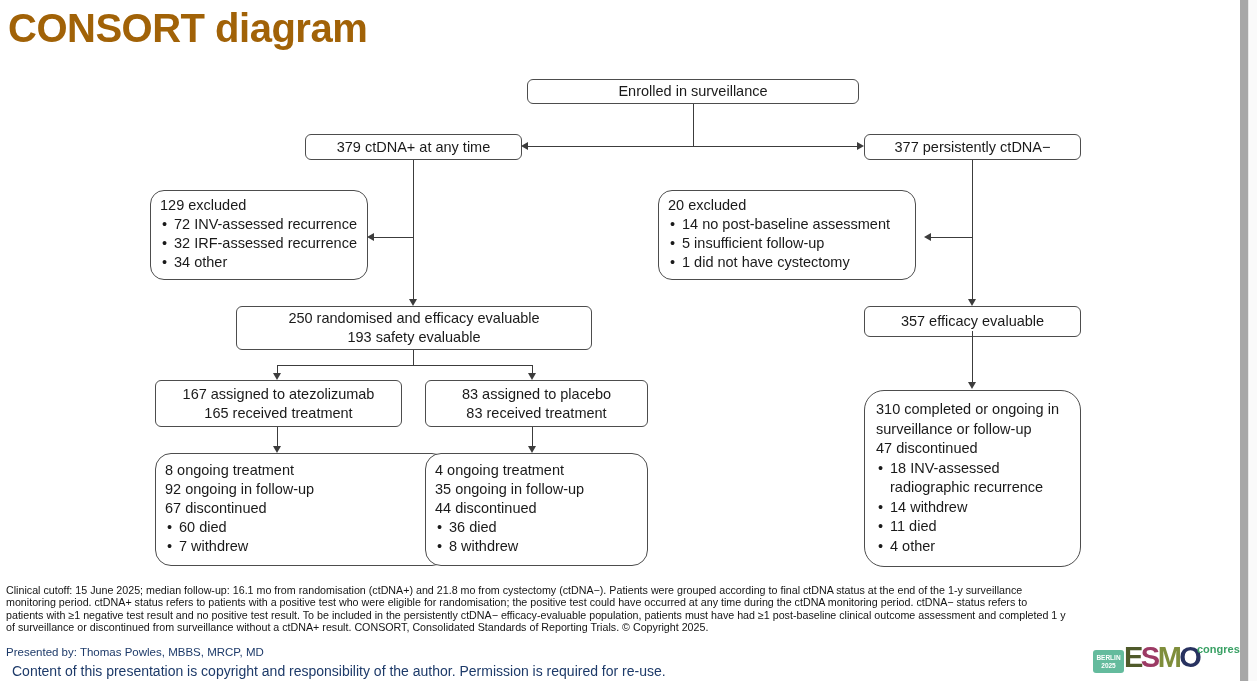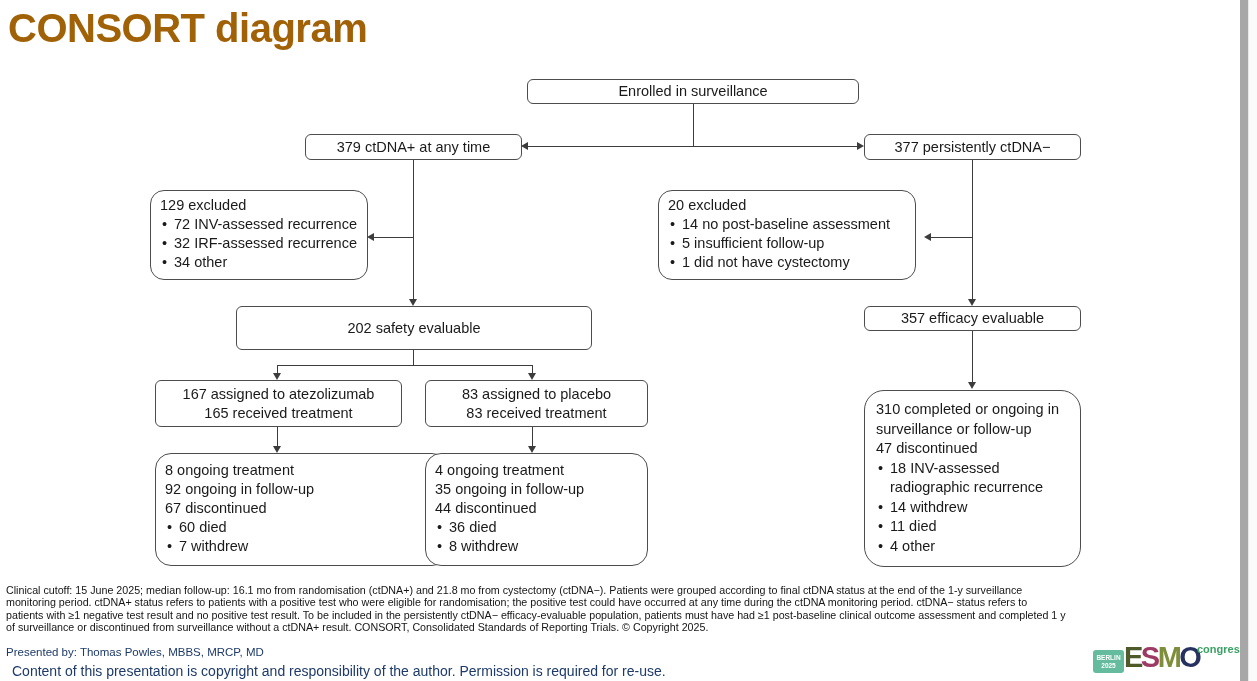--- a/index.html
+++ b/index.html
@@ -23,21 +23,21 @@
   .center { display:flex; flex-direction:column; align-items:center; justify-content:center; text-align:center; padding:6px 6px; }
   .ln { white-space:normal; }
   .bln { position:relative; padding-left:14px; }
   .bln .dot { position:absolute; left:2px; }
   .b-enrolled { left:527px; top:79px;  width:332px; height:25px; }
   .b-pos      { left:305px; top:134px; width:217px; height:26px; }
   .b-neg      { left:864px; top:134px; width:217px; height:26px; }
   .b-excl-pos { left:150px; top:190px; width:218px; height:90px;  border-radius:14px; }
   .b-excl-neg { left:658px; top:190px; width:258px; height:90px;  border-radius:14px; }
   .b-rand     { left:236px; top:306px; width:356px; height:44px; }
-  .b-eff      { left:864px; top:306px; width:217px; height:25px; }
+  .b-eff      { left:864px; top:306px; width:217px; height:31px; }
   .b-atezo    { left:155px; top:380px; width:247px; height:47px; }
   .b-plac     { left:425px; top:380px; width:223px; height:47px; }
   .b-out-a    { left:155px; top:453px; width:293px; height:113px; border-radius:16px; padding:7px 9px; }
   .b-out-p    { left:425px; top:453px; width:223px; height:113px; border-radius:16px; padding:7px 9px; }
   .b-comp     { left:864px; top:390px; width:217px; height:177px; border-radius:20px; padding:9px 11px; line-height:19.5px; }
   
   .hl, .vl { position:absolute; background:#3c3c3c; }
   .hl { height:1.3px; }
   .vl { width:1.3px; }
   .ah { position:absolute; width:0; height:0; }
@@ -86,21 +86,22 @@
     <div class="ln bln"><span class="dot">•</span><b>32</b> IRF-assessed recurrence</div>
     <div class="ln bln"><span class="dot">•</span><b>34</b> other</div>
   </div>
 <div class="fbox b-excl-neg">
     <div class="ln"><b>20</b> excluded</div>
     <div class="ln bln"><span class="dot">•</span><b>14</b> no post-baseline assessment</div>
     <div class="ln bln"><span class="dot">•</span><b>5</b> insufficient follow-up</div>
     <div class="ln bln"><span class="dot">•</span><b>1</b> did not have cystectomy</div>
   </div>
 <div class="fbox center b-rand">
-    <div class="ln"><b>202</b> safety evaluable</div>
+    <div class="ln"><b>250</b> randomised and efficacy evaluable</div>
+    <div class="ln"><b>193</b> safety evaluable</div>
   </div>
 <div class="fbox center b-eff">
     <div class="ln"><b>357</b> efficacy evaluable</div>
   </div>
 <div class="fbox center b-atezo">
     <div class="ln"><b>167</b> assigned to atezolizumab</div>
     <div class="ln"><b>165</b> received treatment</div>
   </div>
 <div class="fbox center b-plac">
     <div class="ln"><b>83</b> assigned to placebo</div>

